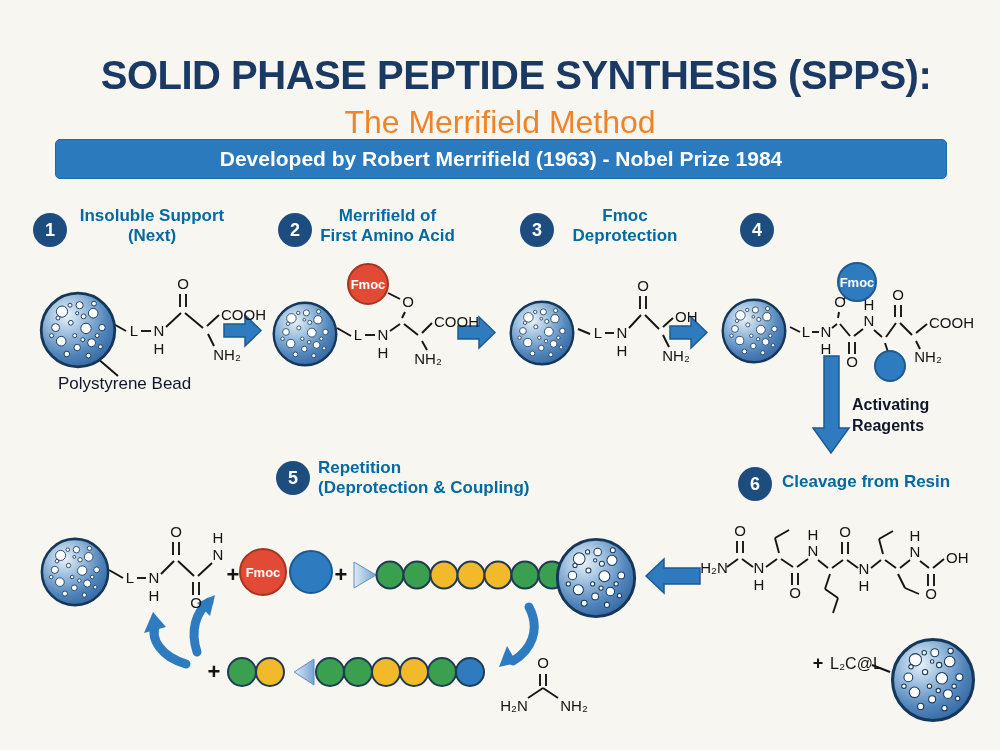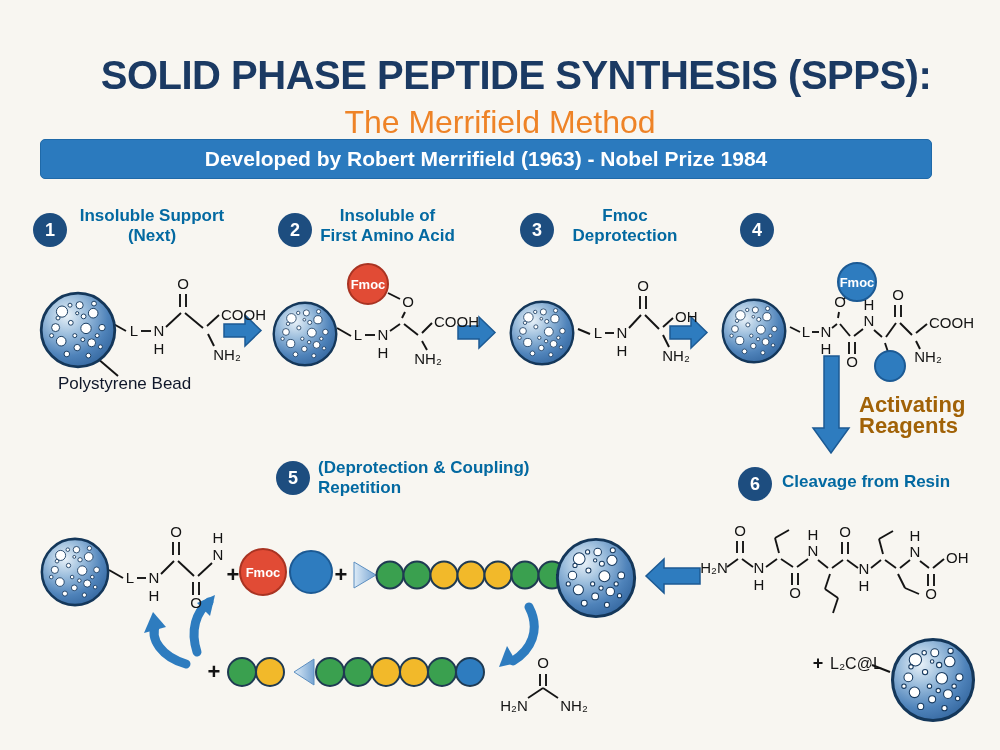--- a/index.html
+++ b/index.html
@@ -3,30 +3,30 @@
 <meta charset="utf-8">
 <style>
   html,body{margin:0;padding:0;background:#e9e7e2;}
   .canvas{position:relative;width:1000px;height:750px;background:#f8f6f1;overflow:hidden;
           font-family:"Liberation Sans",sans-serif;}
   .layer{position:absolute;left:0;top:0;}
   .title{position:absolute;top:26px;left:0;width:100%;text-align:center;
          font-size:40px;font-weight:bold;color:var(--title,#1b3a63);letter-spacing:-.5px;padding-left:16px;}
   .subtitle{position:absolute;top:77px;left:0;width:100%;text-align:center;
             font-size:32px;font-weight:normal;color:var(--orange,#ee8327);}
-  .banner{position:absolute;left:40px;top:139px;width:890px;height:38px;
+  .banner{position:absolute;left:55px;top:139px;width:890px;height:38px;
           background:var(--banner,#2b7abe);border:1px solid #1f69a8;border-radius:5px;
           color:#fff;font-size:21px;font-weight:bold;text-align:center;line-height:38px;}
   .badge{position:absolute;width:34px;height:34px;border-radius:50%;
          background:var(--navy,#1d4d7f);color:#fff;font-size:18px;font-weight:bold;
          display:flex;align-items:center;justify-content:center;}
   .steplabel{position:absolute;font-size:17px;font-weight:bold;color:#0369a1;
              line-height:20px;text-align:center;}
   .steplabel.left{text-align:left;}
-  .note{position:absolute;font-size:22px;font-weight:bold;color:#a16207;line-height:21px;margin-left:7px;}
+  .note{position:absolute;font-size:16px;font-weight:bold;color:#0f172a;line-height:21px;}
   .plain{position:absolute;font-size:17px;color:#0f172a;white-space:nowrap;}
   
   .bond{stroke:#141414;stroke-width:1.9;fill:none;}
   .atom{font:15px "Liberation Sans",sans-serif;fill:#141414;text-anchor:middle;}
   .atom.start{text-anchor:start;}
   .plus{font:bold 22px "Liberation Sans",sans-serif;fill:#141414;text-anchor:middle;}
   .arrow{fill:var(--arrow,#2e7cbf);stroke:var(--arrowdark,#1c5a94);stroke-width:1.5;}
   .curve{fill:none;stroke:var(--arrow,#2e7cbf);stroke-width:9;stroke-linecap:round;}
   .chead{fill:var(--arrow,#2e7cbf);}
   .fmocR{fill:var(--red,#e14b35);stroke:#a93322;stroke-width:2;}
@@ -319,39 +319,39 @@
       <span>1</span>
     </div>
   <div class="steplabel" style="left:62px;top:206px;width:180px">
     <div>Insoluble Support</div>
     <div>(Next)</div>
   </div>
   <div class="badge" style="left:278px;top:213px">
       <span>2</span>
     </div>
   <div class="steplabel" style="left:305px;top:206px;width:165px">
-    <div>Insoluble of</div>
+    <div>Merrifield of</div>
     <div>First Amino Acid</div>
   </div>
   <div class="badge" style="left:520px;top:213px">
       <span>3</span>
     </div>
   <div class="steplabel" style="left:545px;top:206px;width:160px">
     <div>Fmoc</div>
     <div>Deprotection</div>
   </div>
   <div class="badge" style="left:740px;top:213px">
       <span>4</span>
     </div>
   <div class="badge" style="left:276px;top:461px">
       <span>5</span>
     </div>
   <div class="steplabel left" style="left:318px;top:458px;width:240px">
+    <div>Repetition</div>
     <div>(Deprotection &amp; Coupling)</div>
-    <div>Repetition</div>
   </div>
   <div class="badge" style="left:738px;top:467px">
       <span>6</span>
     </div>
   <div class="steplabel left" style="left:782px;top:472px;width:210px">
     <div>Cleavage from Resin</div>
   </div>
 
   <div class="plain" style="left:58px;top:374px">Polystyrene Bead</div>
   <div class="note" style="left:852px;top:394px">

